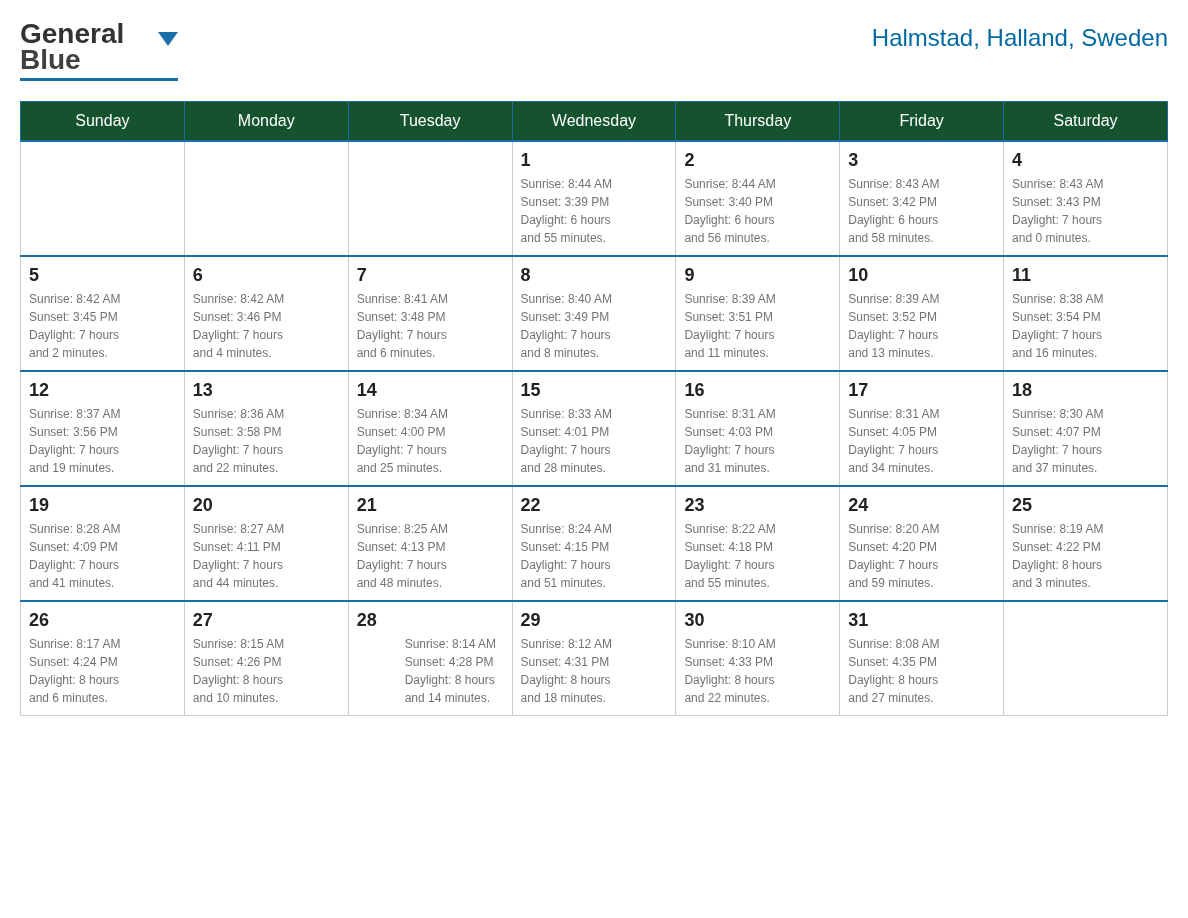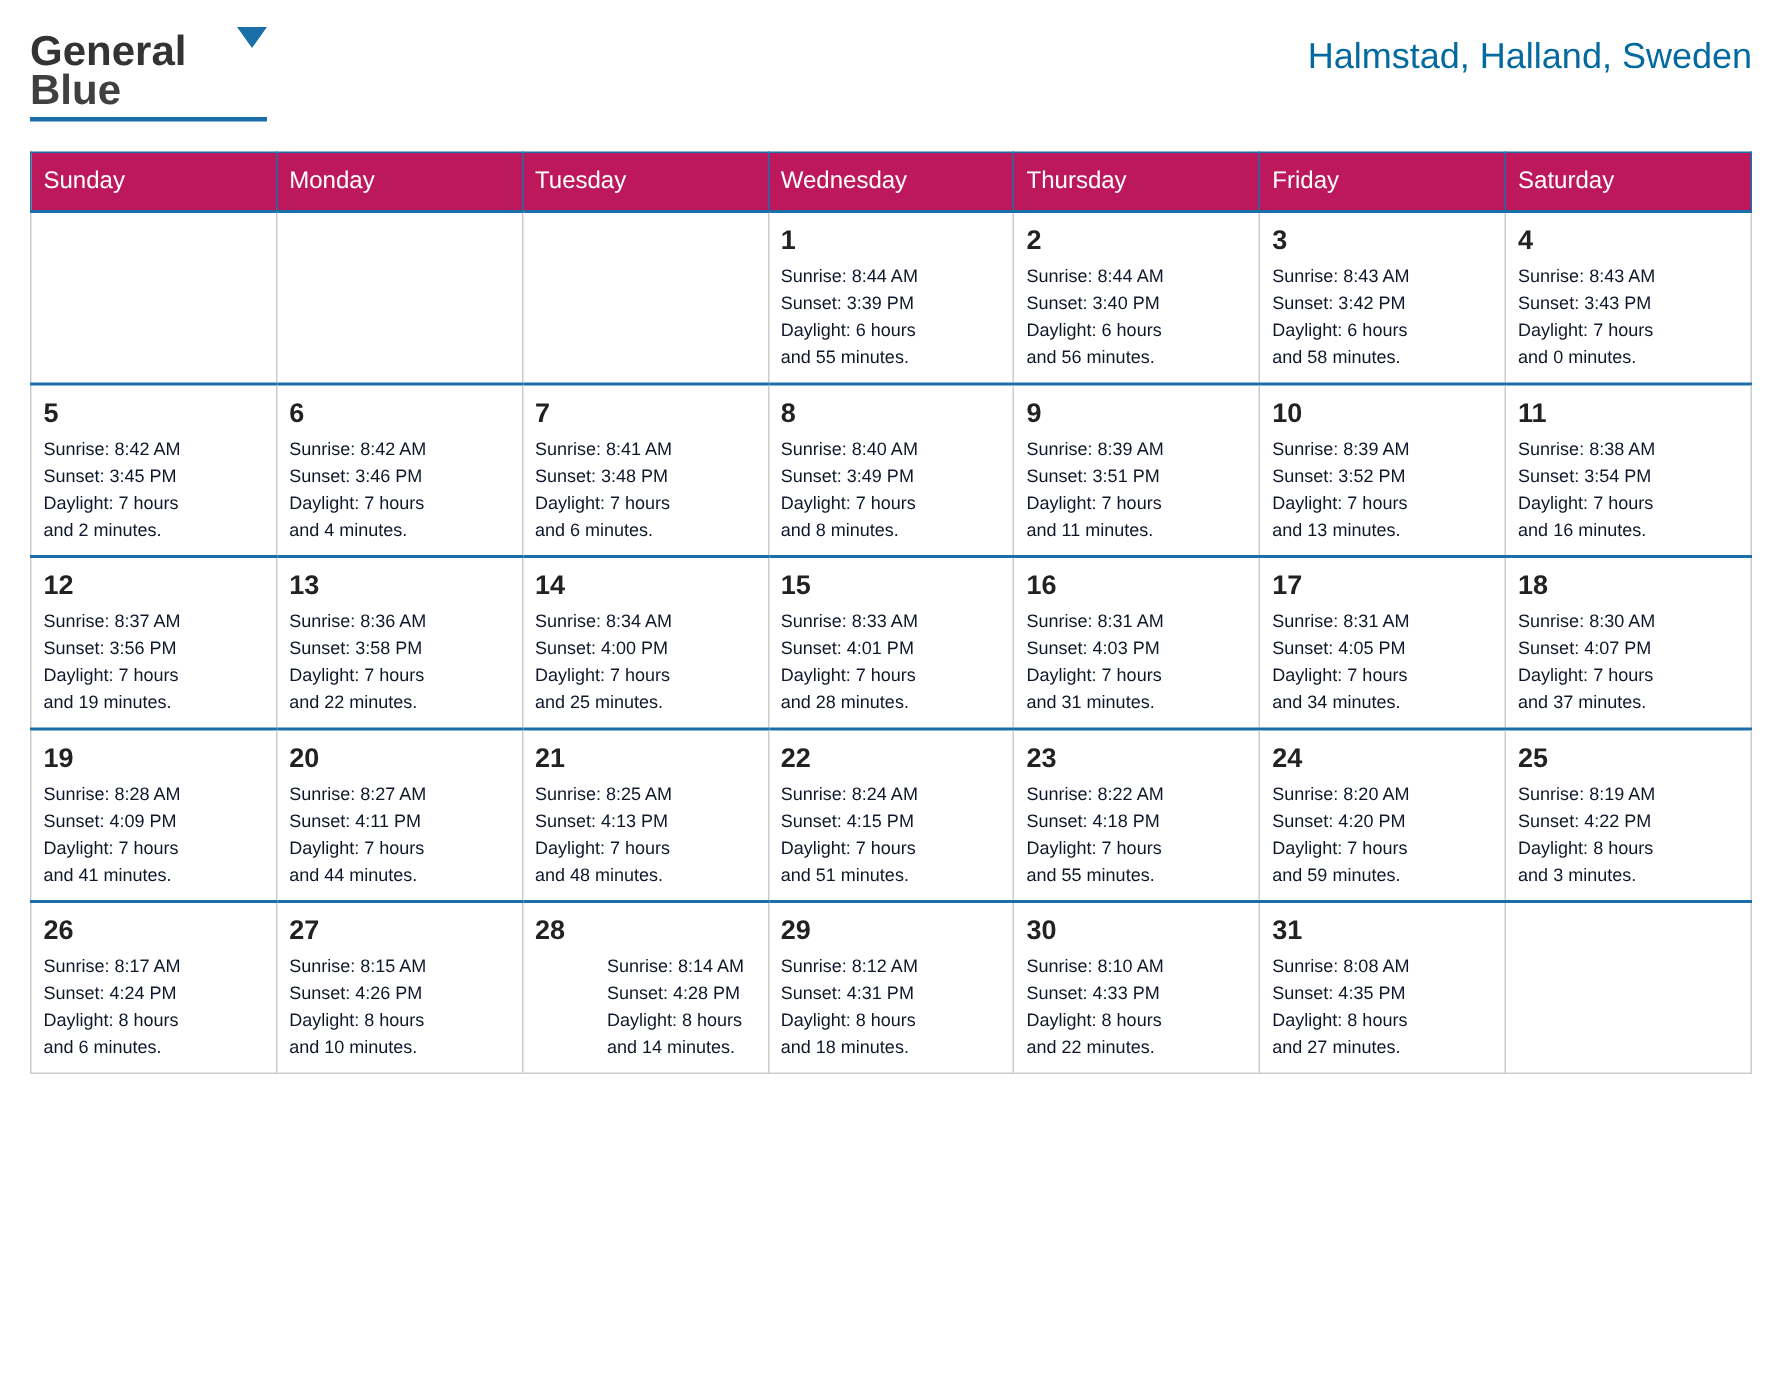--- a/index.html
+++ b/index.html
@@ -63,45 +63,45 @@
     .location-title {
       font-size: 24px;
       color: #0369a1;
       margin-top: 4px;
     }
     .calendar {
       width: 100%;
       border-collapse: collapse;
     }
     .calendar th {
-      background: #be185d;
+      background: #14532d;
       color: #fff;
       padding: 10px 8px;
-      text-align: left;
+      text-align: center;
       font-size: 16px;
       font-weight: normal;
       border: 1px solid #1a6fa8;
     }
     .calendar td {
       border: 1px solid #ccc;
       vertical-align: top;
       padding: 8px;
       width: 14.28%;
       min-height: 100px;
       height: 110px;
     }
     .day-number {
       font-size: 18px;
       font-weight: bold;
       color: #222;
       margin-bottom: 4px;
     }
     .day-info {
       font-size: 12px;
-      color: #0f172a;
+      color: #737373;
       line-height: 1.5;
     }
     .empty-cell {
       background: #fff;
     }
     .calendar tbody tr td {
       border-top: 2px solid #1a6fa8;
     }
     .calendar tbody tr td + td {
       border-top: 2px solid #1a6fa8;
@@ -109,21 +109,21 @@
     
     .calendar tbody tr:first-child td {
       border-top: 2px solid #1a6fa8;
     }
   </style>
 </head>
 <body>
 
 <div class="header">
   <div class="logo">
-    <div style="display:flex; align-items:flex-start;gap:31px;">
+    <div style="display:flex; align-items:flex-end;gap:31px;">
       <span class="logo-general">General</span>
       <span class="logo-triangle"></span>
     </div>
     <div style="display:flex; align-items:center; margin-top:-2px;">
       <span class="logo-blue">Blue</span>
     </div>
     <div class="logo-line"></div>
   </div>
   <div class="title-section">
     <div class="location-title">Halmstad, Halland, Sweden</div>

